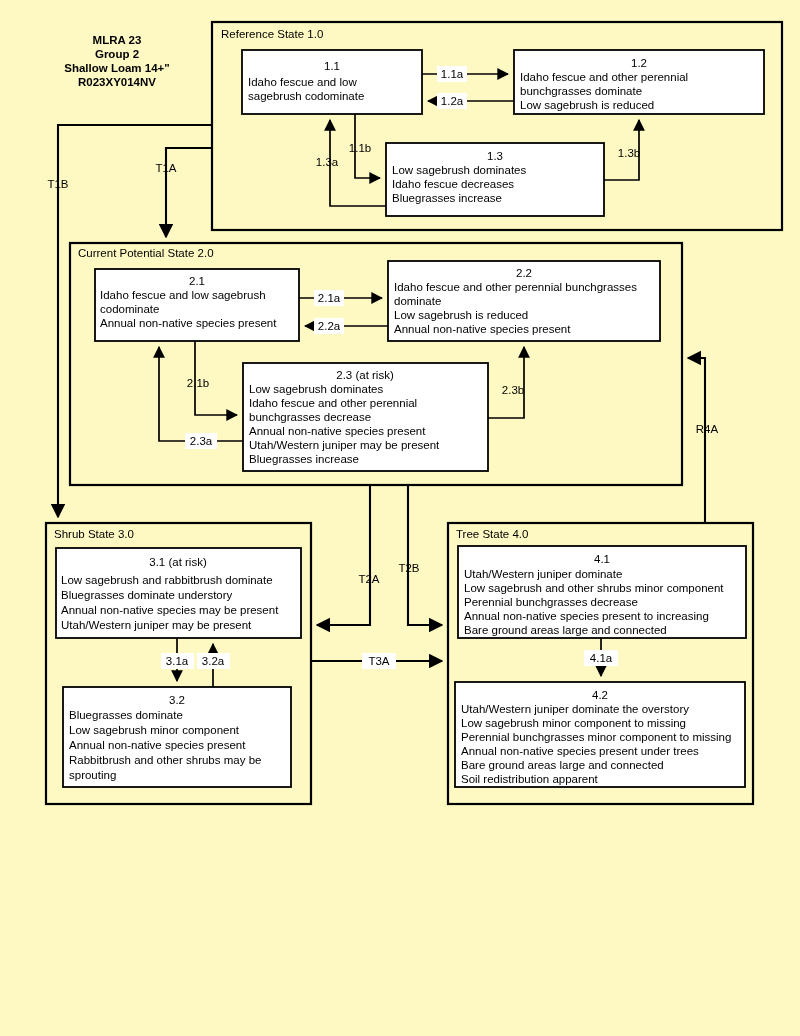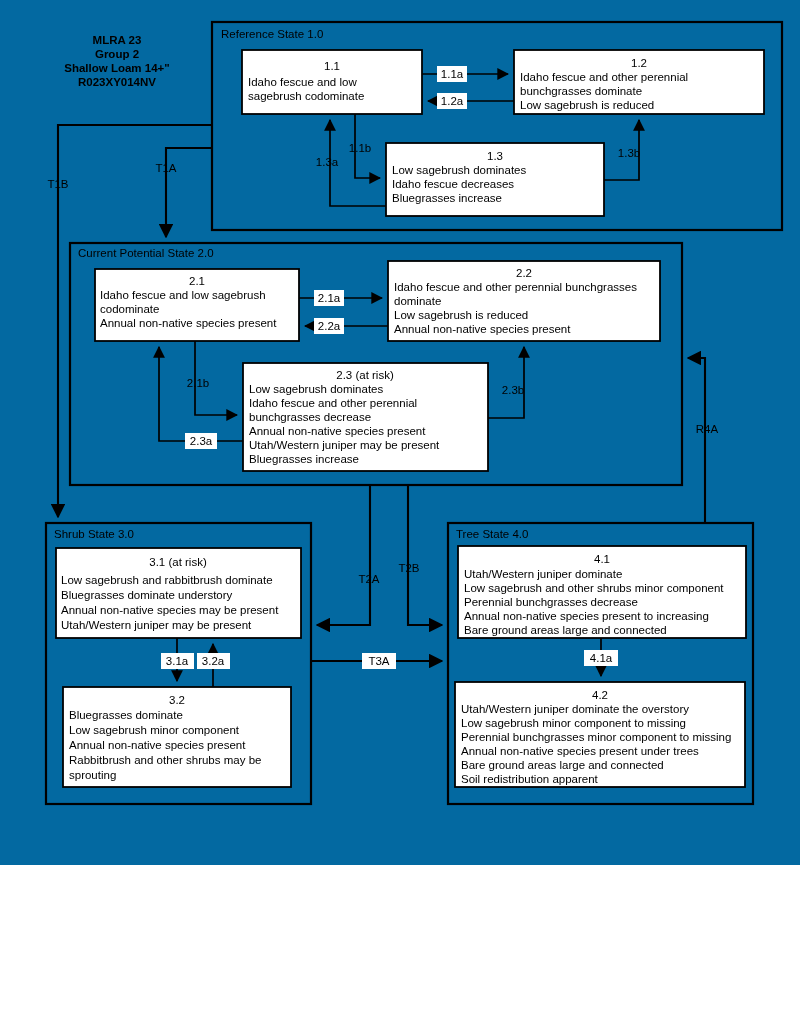--- a/index.html
+++ b/index.html
@@ -7,22 +7,22 @@
     margin: 0;
     padding: 0;
     background: #ffffff;
   }
   body {
     font-family: "Liberation Sans", sans-serif;
   }
   #diagram-root {
     position: relative;
     width: 800px;
-    height: 865px;
-    background: #0369a1;
+    height: 1036px;
+    background: #fef9c3;
     overflow: hidden;
   }
   svg#diagram-svg {
     display: block;
     width: 800px;
     height: 1036px;
   }
   .state-container {
     fill: none;
     stroke: #000000;

